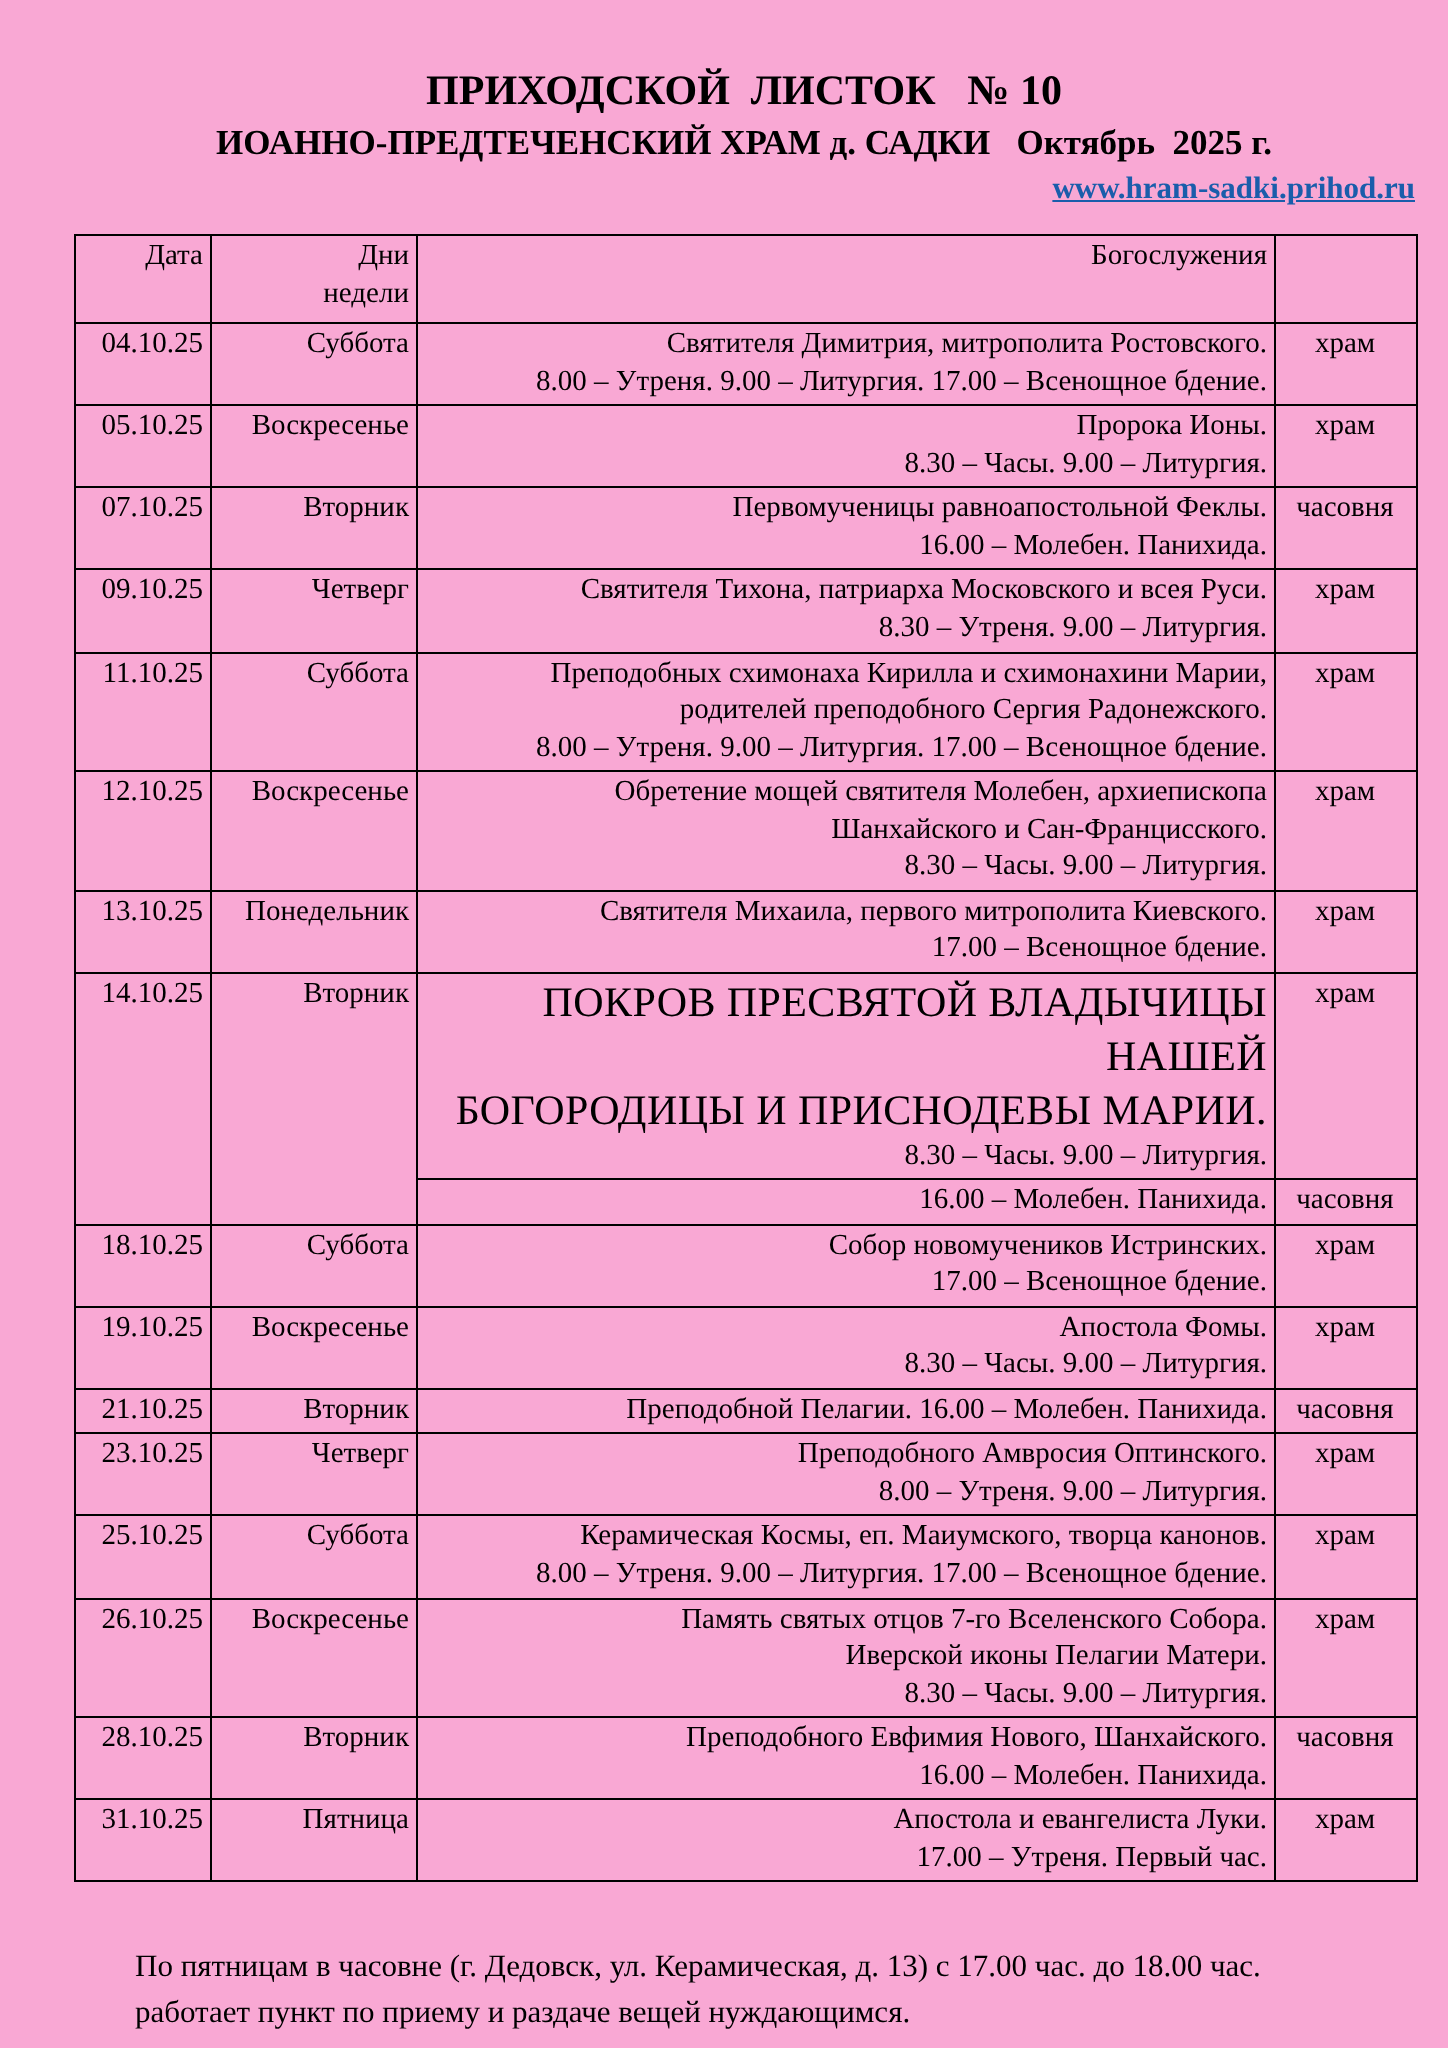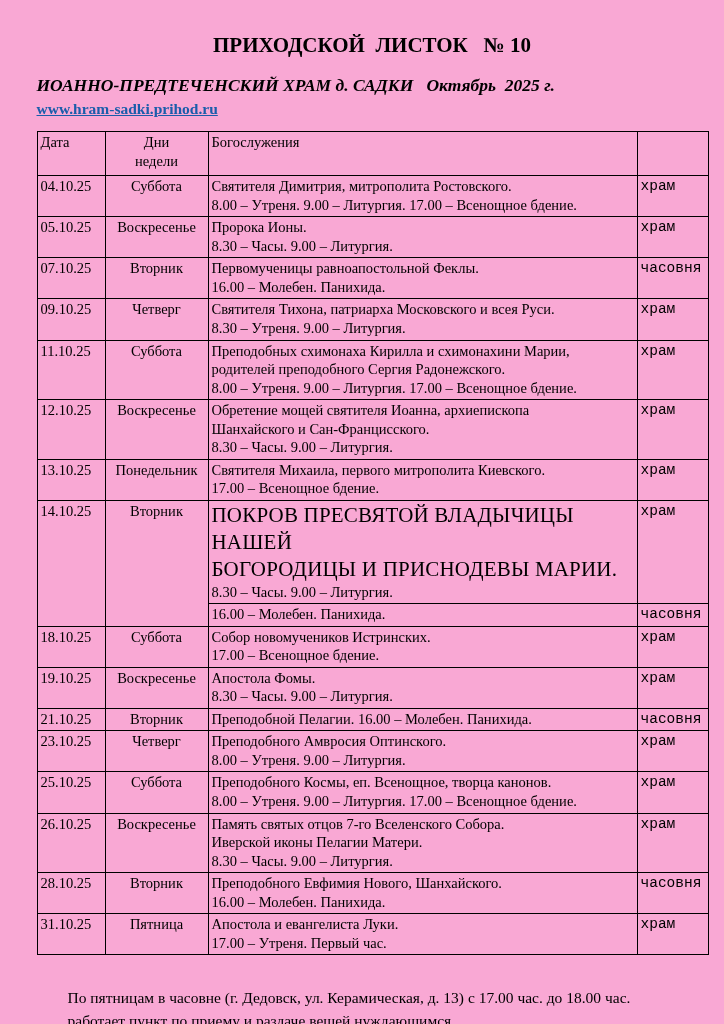--- a/index.html
+++ b/index.html
@@ -12,45 +12,45 @@
     box-sizing: border-box;
     padding-top: 33px;
     padding-left: 20px;
   }
   .content { width: 671px; margin: 0 auto; }
   .title {
     font-size: 21px; font-weight: bold; text-align: center;
     white-space: pre-wrap; margin: 0; line-height: 1.2;
   }
   .subtitle {
-    font-size: 17.5px; font-weight: bold; text-align: left;
-    white-space: pre-wrap; margin: 17px 0 0 0; line-height: 1.2; font-style: italic;
-  }
-  .url-line { text-align: left; margin-top: 4px; }
+    font-size: 17.5px; font-weight: bold; text-align: center;
+    white-space: pre-wrap; margin: 3px 0 0 0; line-height: 1.2;
+  }
+  .url-line { text-align: right; margin-top: 4px; }
   .url-line a {
     font-size: 15.5px; font-weight: bold; text-decoration: underline;
     cursor: pointer;
   }
   table.schedule {
     border-collapse: collapse; table-layout: fixed;
     width: 671px; margin-top: 13px;
   }
   table.schedule th, table.schedule td {
     border: 1px solid #000000;
     vertical-align: top;
     font-size: 14.5px;
     line-height: 1.28;
     padding: 1px 3px 2px 3px;
     font-weight: normal;
     overflow: hidden;
   }
-  th.c-date, td.c-date { text-align: left; padding-left: 6px; margin-left: 28px; }
-  th.c-day,  td.c-day  { text-align: center; }
-  th.c-svc,  td.c-svc  { text-align: left; }
-  th.c-place, td.c-place { text-align: left; font-family: Liberation Mono, monospace; }
+  th.c-date, td.c-date { text-align: right; padding-left: 6px; margin-left: 28px; }
+  th.c-day,  td.c-day  { text-align: right; }
+  th.c-svc,  td.c-svc  { text-align: right; }
+  th.c-place, td.c-place { text-align: center; }
   thead th { height: 40px; white-space: pre-line; }
   .caps-line { font-size: 21px; letter-spacing: 0.2px; }
   .notice {
     margin-top: 32px; padding-left: 31px; padding-right: 20px;
     font-size: 15.5px; line-height: 1.45;
   }
   .priest-line {
     margin-top: 24px; padding-left: 58px;
     font-size: 15.5px; line-height: 1.45;
   }
@@ -128,21 +128,21 @@
               <div>Преподобных схимонаха Кирилла и схимонахини Марии,</div>
               <div>родителей преподобного Сергия Радонежского.</div>
               <div>8.00 – Утреня. 9.00 – Литургия.  17.00 – Всенощное бдение.</div>
             </td>
             <td class="c-place">храм</td>
           </tr>
           <tr>
             <td class="c-date" rowspan="1">12.10.25</td>
             <td class="c-day" rowspan="1">Воскресенье</td>
             <td class="c-svc">
-              <div>Обретение мощей святителя Иоанна, архиепископа</div>
+              <div>Обретение мощей святителя Молебен, архиепископа</div>
               <div>Шанхайского и Сан-Францисского.</div>
               <div>8.30 – Часы. 9.00 – Литургия.</div>
             </td>
             <td class="c-place">храм</td>
           </tr>
           <tr>
             <td class="c-date" rowspan="1">13.10.25</td>
             <td class="c-day" rowspan="1">Понедельник</td>
             <td class="c-svc">
               <div>Святителя Михаила, первого митрополита Киевского.</div>
@@ -198,21 +198,21 @@
             <td class="c-svc">
               <div>Преподобного Амвросия Оптинского.</div>
               <div>8.00 – Утреня. 9.00 – Литургия.</div>
             </td>
             <td class="c-place">храм</td>
           </tr>
           <tr>
             <td class="c-date" rowspan="1">25.10.25</td>
             <td class="c-day" rowspan="1">Суббота</td>
             <td class="c-svc">
-              <div>Преподобного Космы, еп. Всенощное, творца канонов.</div>
+              <div>Керамическая Космы, еп. Маиумского, творца канонов.</div>
               <div>8.00 – Утреня. 9.00 – Литургия. 17.00 – Всенощное бдение.</div>
             </td>
             <td class="c-place">храм</td>
           </tr>
           <tr>
             <td class="c-date" rowspan="1">26.10.25</td>
             <td class="c-day" rowspan="1">Воскресенье</td>
             <td class="c-svc">
               <div>Память святых отцов 7-го Вселенского Собора.</div>
               <div>Иверской иконы Пелагии Матери.</div>

